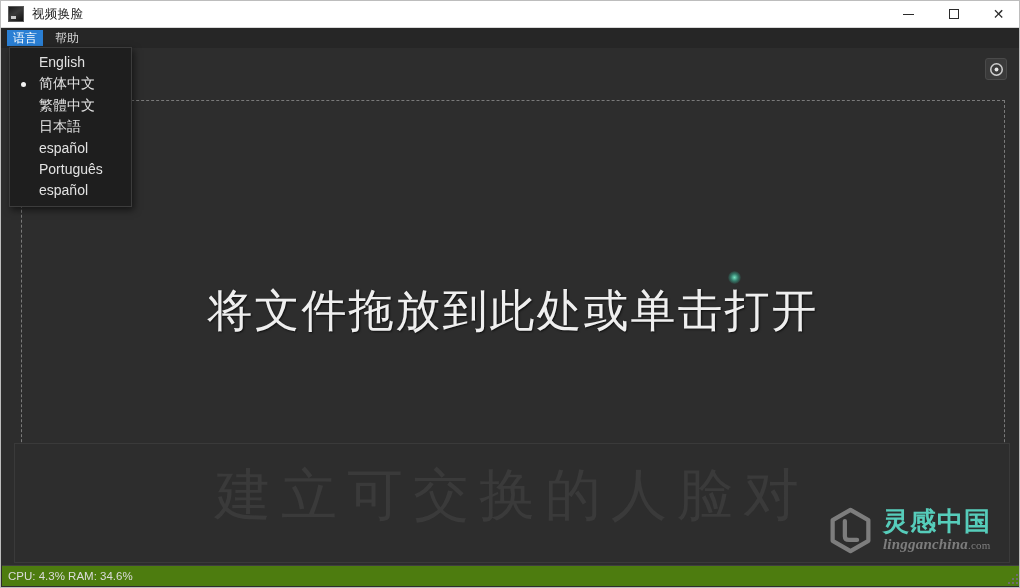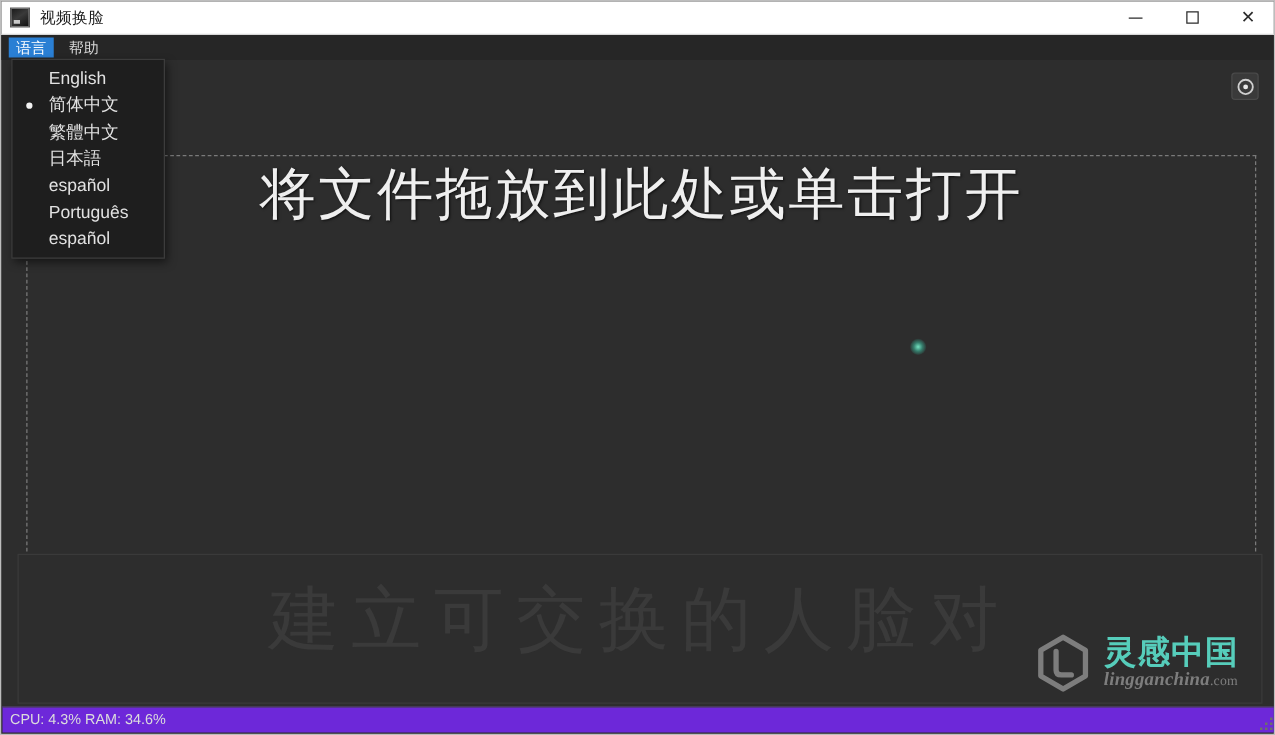--- a/index.html
+++ b/index.html
@@ -164,22 +164,22 @@
 
   
   .dropzone {
     position: absolute;
     left: 19px; top: 52px;
     width: 984px;
     height: 422px;
     border: 1px dashed #7a7a7a;
     box-sizing: border-box;
     display: flex;
+    align-items: center;
     justify-content: center;
-    margin-top: 24px;
   }
   .dropzone-text {
     font-family: "DejaVu Serif", "Liberation Serif", serif;
     font-size: 45px;
     color: #efefef;
     letter-spacing: 2px;
     text-shadow: 1px 1px 2px rgba(0,0,0,0.65);
     user-select: none;
   }
   .cursor-dot {
@@ -252,21 +252,21 @@
     font-style: normal;
     font-weight: normal;
   }
 
   
   .statusbar {
     position: absolute;
     left: 1px; bottom: 1px;
     width: 1018px;
     height: 21px;
-    background: #6d28d9;
+    background: #4d7c0f;
     border-top: 1px solid #3f3f3f;
     box-sizing: border-box;
     display: flex;
     align-items: center;
   }
   .status-text {
     margin-left: 6px;
     font-size: 11.5px;
     color: #dcdcdc;
     white-space: nowrap;

